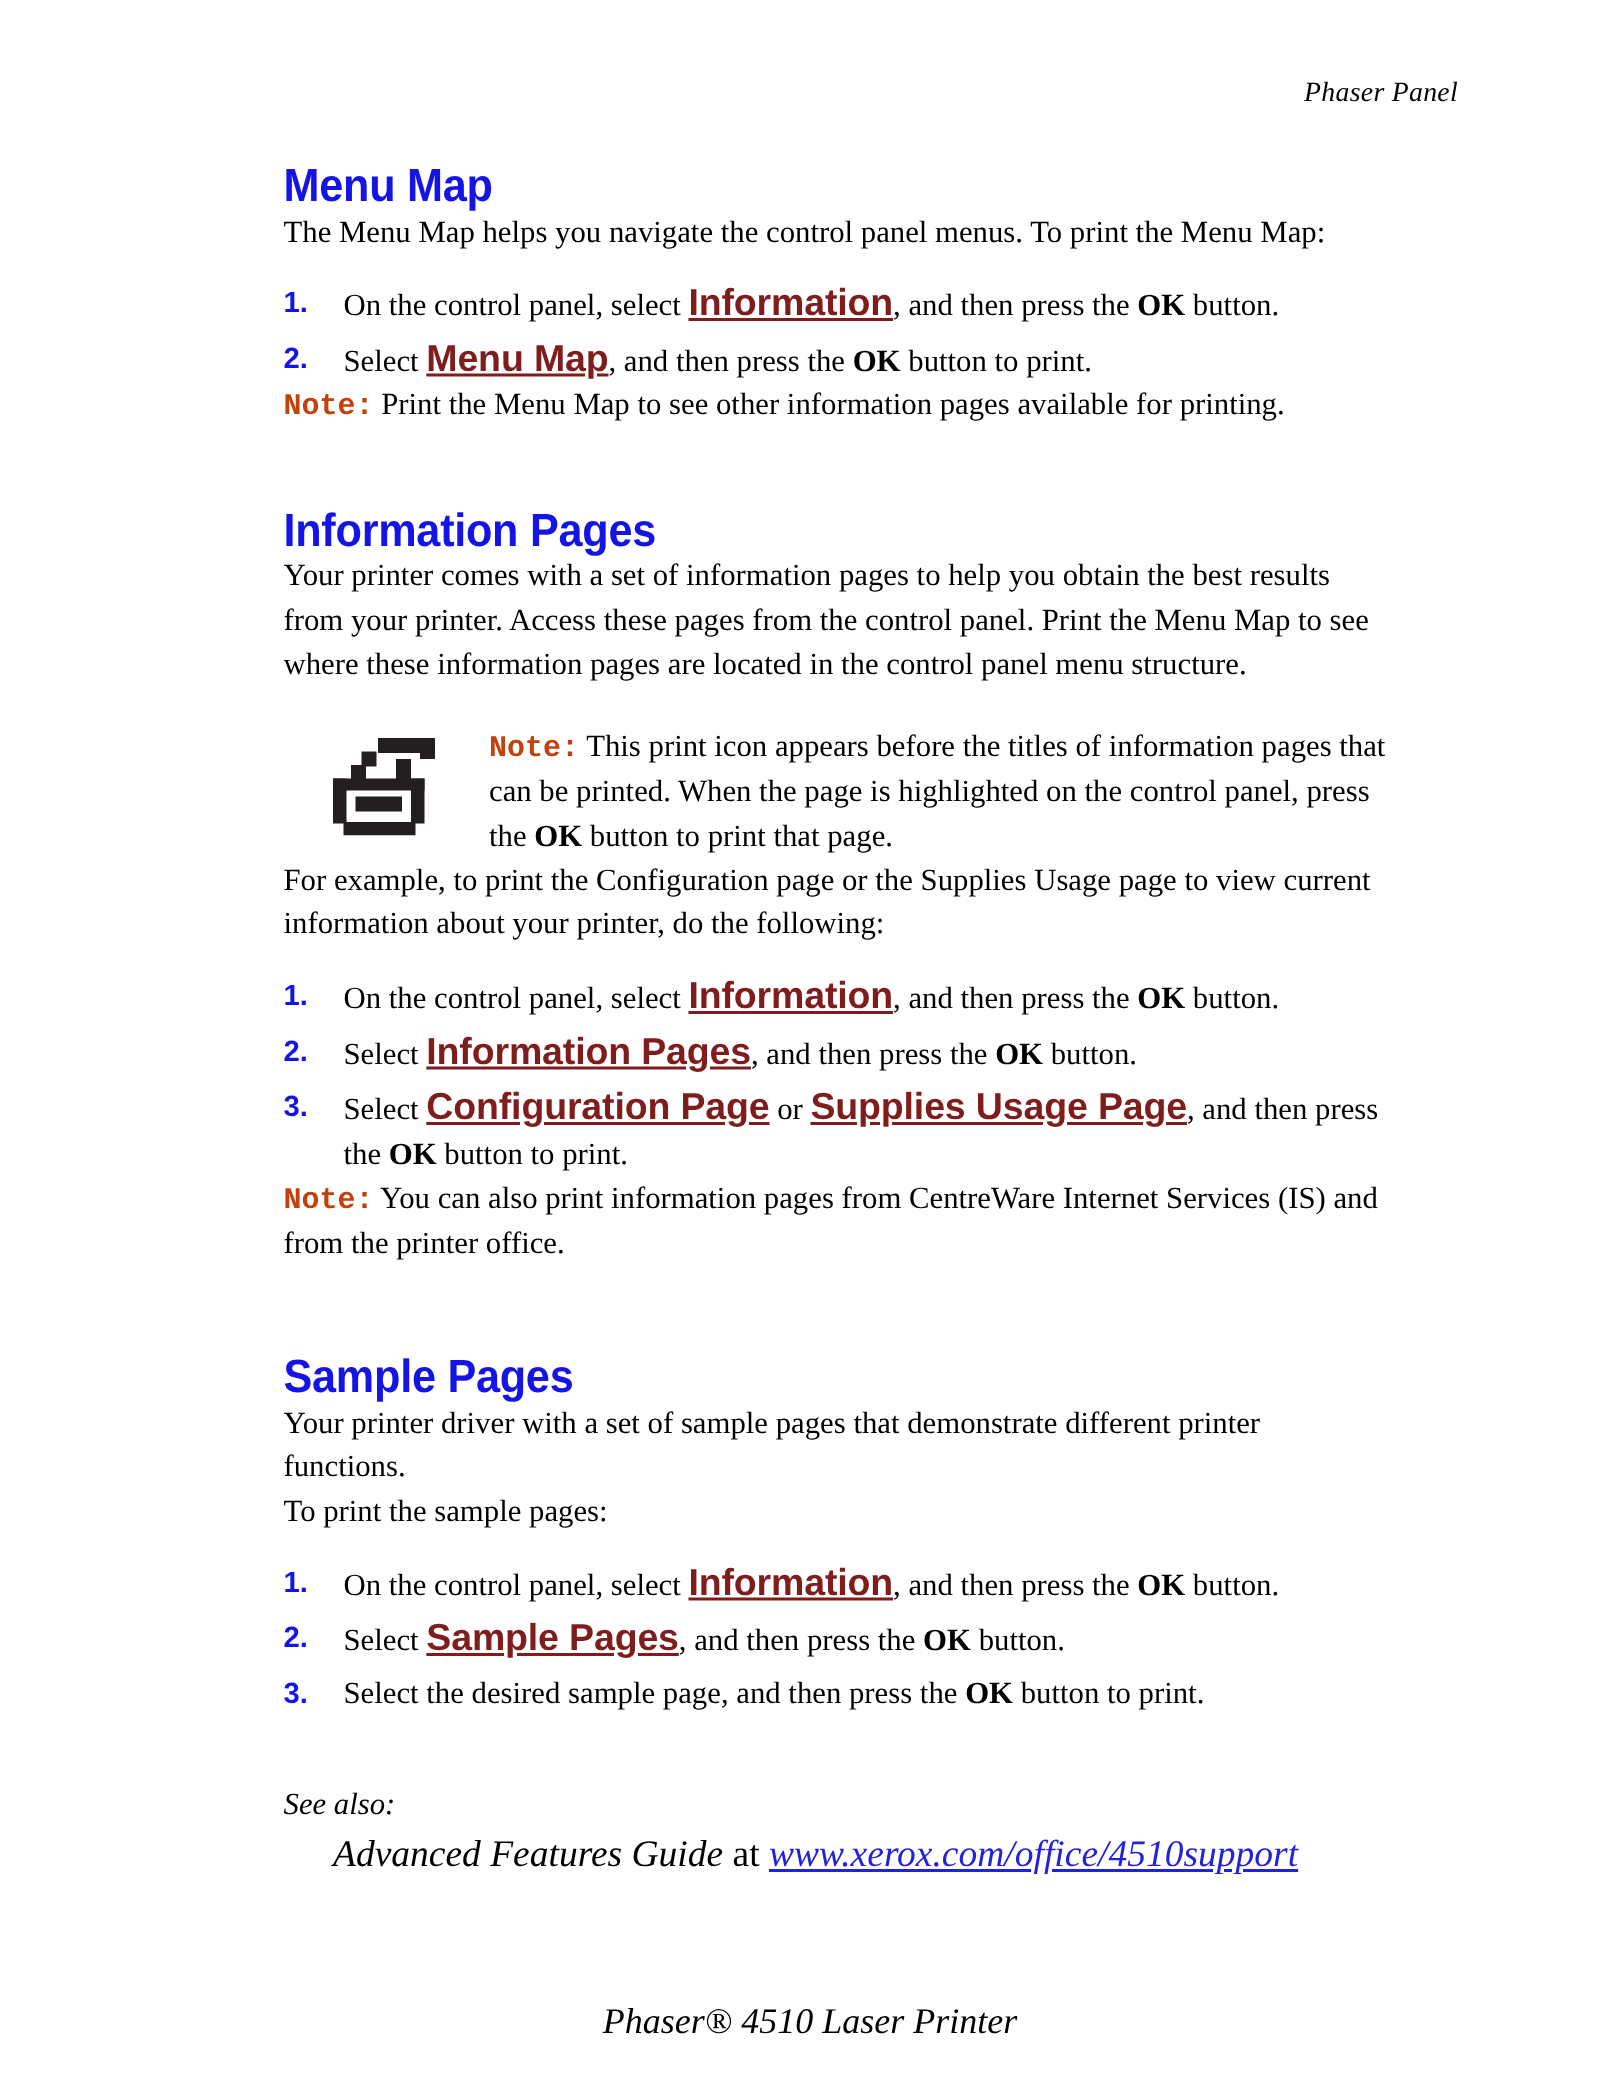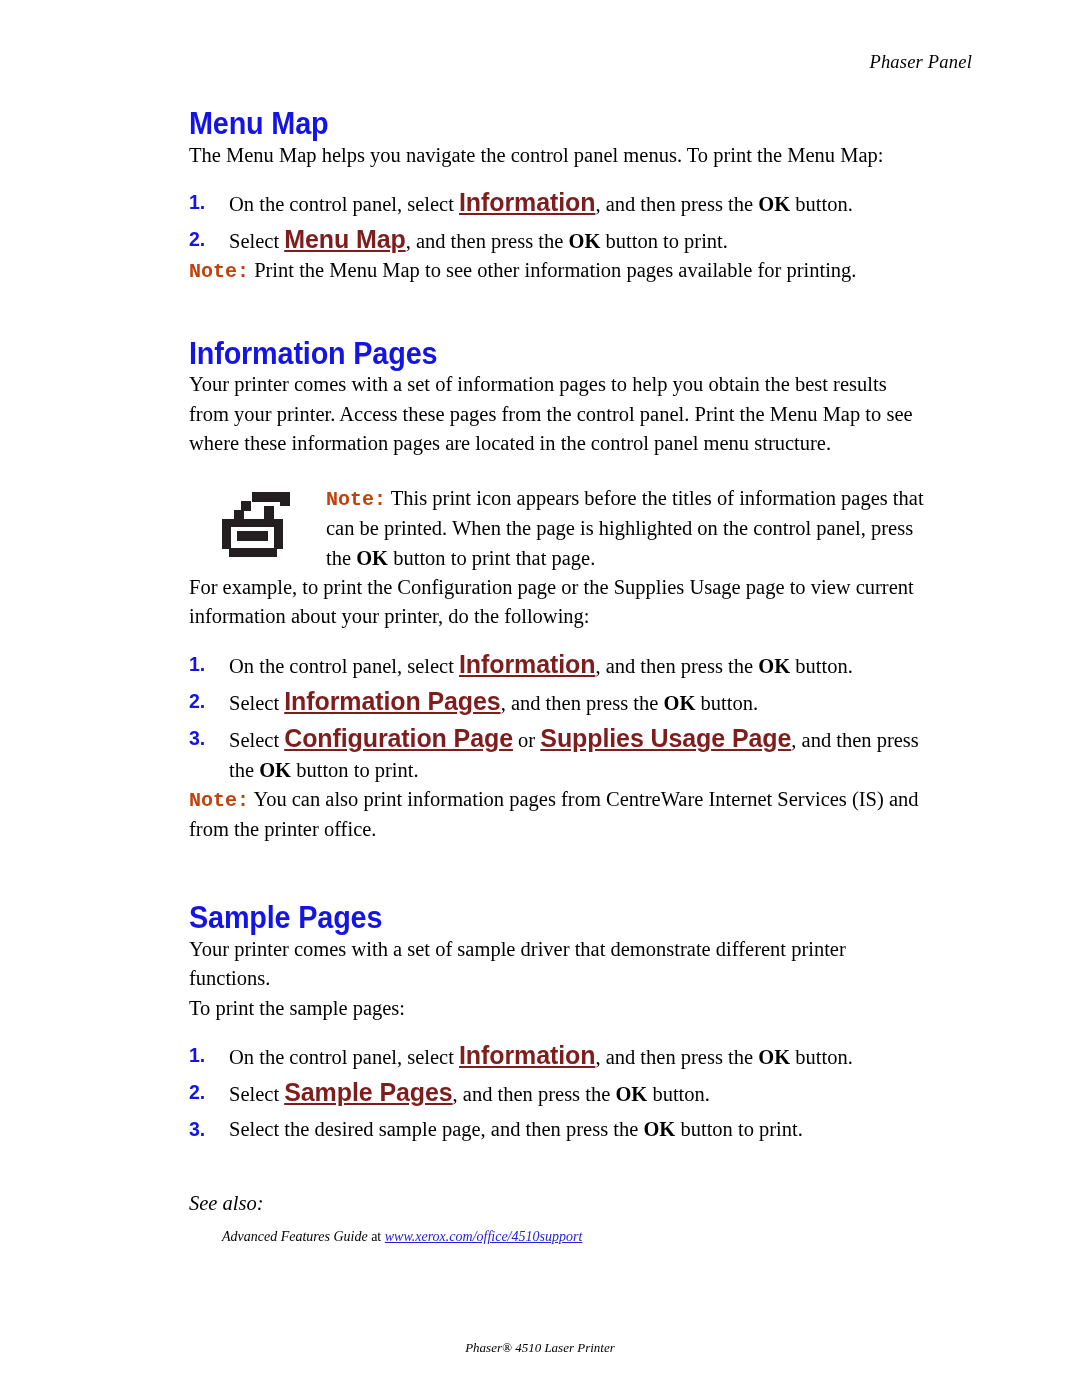--- a/index.html
+++ b/index.html
@@ -144,39 +144,39 @@
   .see-also {
     margin-top: 44px;
     font-style: italic;
     font-size: 20.5px;
     line-height: 29.3px;
   }
   .see-also-ref {
     margin-top: 4px;
     margin-left: 33px;
     font-style: italic;
-    font-size: 14px;
+    font-size: 25px;
     line-height: 29.3px;
   }
   .see-also-ref .roman { font-style: normal; }
   .weblink {
     color: #2222dd;
     text-decoration: underline;
     font-style: italic;
   }
 
   
   .footer {
     position: absolute;
     left: 0;
     right: 0;
     bottom: 36px;
     text-align: center;
     font-style: italic;
-    font-size: 13px;
+    font-size: 24px;
     line-height: 26px;
   }
   .footer .pagenum { display: block; }
 </style>
 </head>
 <body>
 
 <div class="page">
 
   <div class="running-header">Phaser Panel</div>
@@ -243,21 +243,21 @@
       </li>
       <li>
         <span class="num">3.</span><span>Select </span><span class="ui">Configuration Page</span><span> or </span><span class="ui">Supplies Usage Page</span><span>, and then press the </span><span class="okbtn">OK</span><span> button to print.</span>
       </li>
     </ol>
 
     <p class="note gap-med"><span class="note-label">Note:</span><span> You can also print information pages from CentreWare Internet Services (IS) and from the printer office.</span></p>
 
     <h1 class="h1 sample">Sample Pages</h1>
 
-    <p class="body gap-intro">Your printer comes with a set of sample driver that demonstrate different printer functions.</p>
+    <p class="body gap-intro">Your printer driver with a set of sample pages that demonstrate different printer functions.</p>
     <p class="body gap-small">To print the sample pages:</p>
 
     <ol class="steps">
       <li>
         <span class="num">1.</span><span>On the control panel, select </span><span class="ui">Information</span><span>, and then press the </span><span class="okbtn">OK</span><span> button.</span>
       </li>
       <li>
         <span class="num">2.</span><span>Select </span><span class="ui">Sample Pages</span><span>, and then press the </span><span class="okbtn">OK</span><span> button.</span>
       </li>
       <li>

